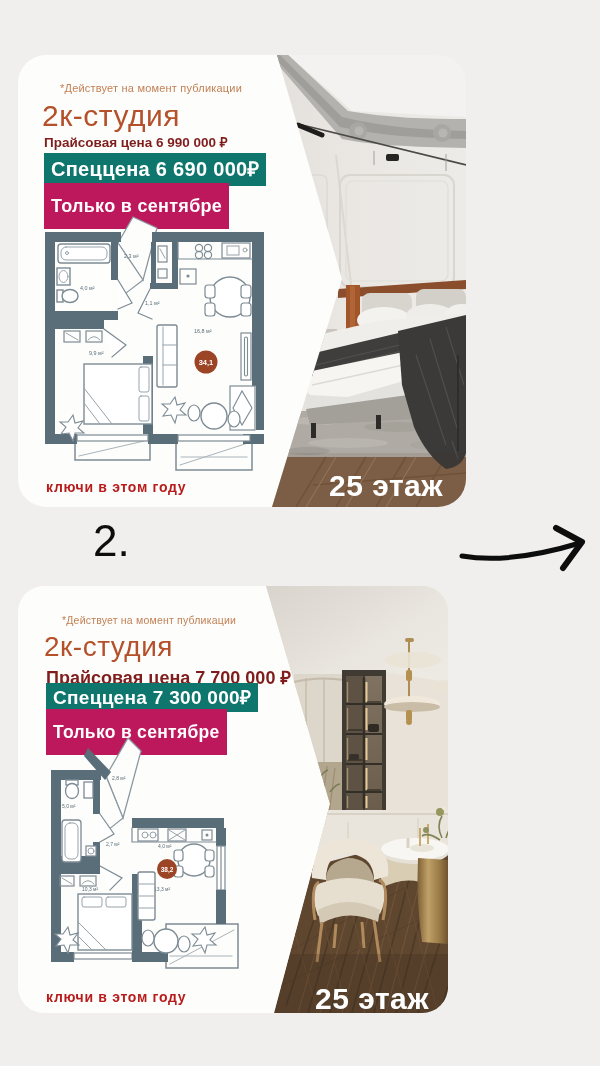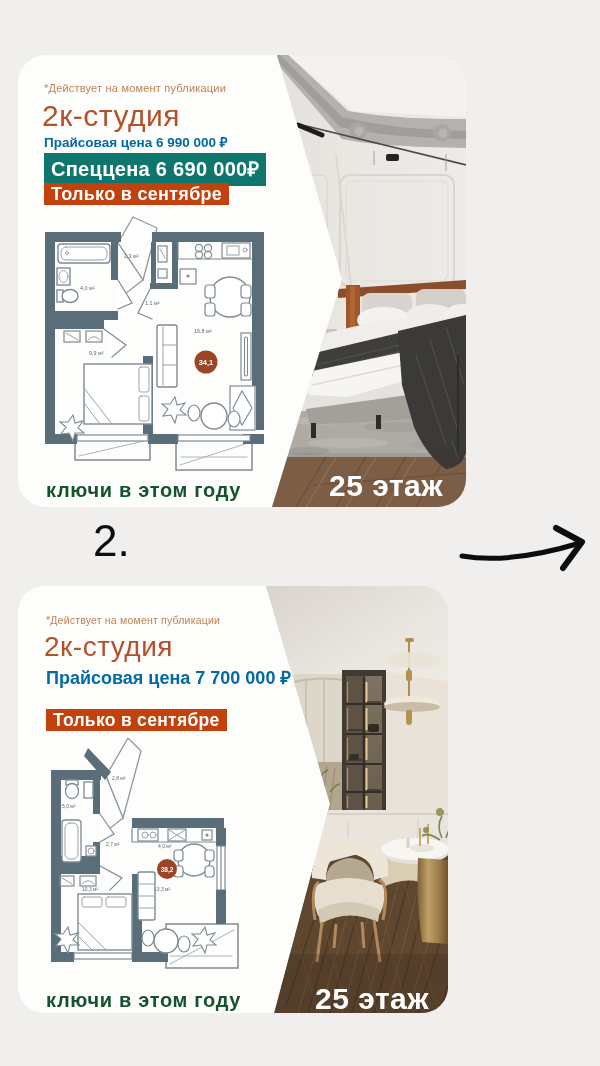--- a/index.html
+++ b/index.html
@@ -1,24 +1,24 @@
 <!DOCTYPE html>
 <html><head>
 <meta charset="utf-8">
 <style>
   html,body{margin:0;padding:0;}
   body{width:600px;height:1066px;background:#f0efee;font-family:"Liberation Sans",sans-serif;position:relative;overflow:hidden;}
   .card{position:absolute;background:#fdfdfb;border-radius:28px;overflow:hidden;}
   .abs{position:absolute;}
-  .note{font-size:11px;color:#c28055;letter-spacing:.2px;}
+  .note{font-size:11px;color:#c28055;letter-spacing:.2px;margin-left:16px;}
   .title{font-size:30px;font-weight:normal;color:#b4502a;letter-spacing:.5px;}
-  .price{font-size:13.5px;color:#0369a1;font-weight:bold;}
+  .price{font-size:13.5px;color:#7f1d1d;font-weight:bold;}
   .ban1{background:#0f766e;color:#ffffff;font-weight:bold;font-size:20px;line-height:25px;padding:4px 7px;letter-spacing:.3px;}
-  .ban2{background:#c2410c;color:#ffffff;font-weight:bold;font-size:18px;line-height:22px;padding:0 7px;letter-spacing:.3px;}
-  .keys{font-size:20px;font-weight:bold;color:#14532d;letter-spacing:.7px;}
+  .ban2{background:#be185d;color:#ffffff;font-weight:bold;font-size:18px;line-height:22px;padding:12px 7px;letter-spacing:.3px;}
+  .keys{font-size:14px;font-weight:bold;color:#b91c1c;letter-spacing:.7px;}
   .c2 .note{font-size:10.5px;}
   .c2 .title{font-size:28px;}
   .c2 .price{font-size:18px;}
   .c2 .ban1{font-size:19px;line-height:21px;}
   .c2 .ban2{font-size:17.5px;line-height:22px;}
   .floor{font-size:30px;font-weight:bold;color:#ffffff;letter-spacing:.5px;}
 </style>
 </head>
 <body>
 
@@ -370,20 +370,21 @@
       <rect x="240" y="368" width="190" height="59" fill="#2e2115" opacity="0.18"></rect>
     </g>
   </svg>
 
   <div class="abs note" style="left:28px;top:28px;">*Действует на момент публикации</div>
 
   <div class="abs title" style="left:26px;top:45px;">2к-студия</div>
 
   <div class="abs price" style="left:28px;top:79px;">Прайсовая цена 7 700 000 ₽</div>
 
+  <div class="abs ban1" style="left:28px;top:97px;">Спеццена 7 300 000₽</div>
 
   <div class="abs ban2" style="left:28px;top:123px;">Только в сентябре</div>
 
   <svg class="abs" style="left:24px;top:152px;" width="200" height="254" viewBox="0 0 200 254" fill="none">
     <g stroke-linecap="square">
 
       <rect x="124" y="186" width="72" height="44" stroke="#7d8b94" stroke-width="1.5"></rect>
       <path d="M 128 226 L 192 192 M 128 218 H 190" stroke="#aab4ba" stroke-width="1"></path>
 
       <polygon points="64,38 86,0 99,13 81,80" fill="#fdfdfc" stroke="#8b98a0" stroke-width="1.3"></polygon>

